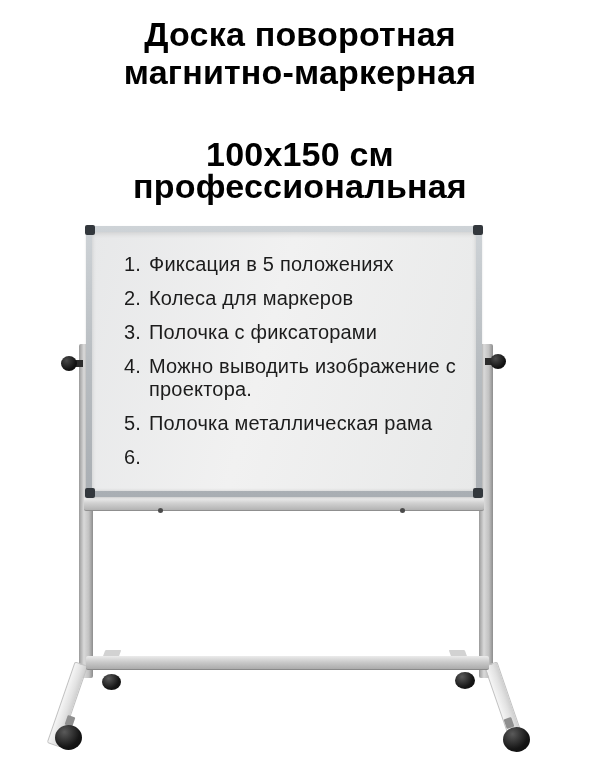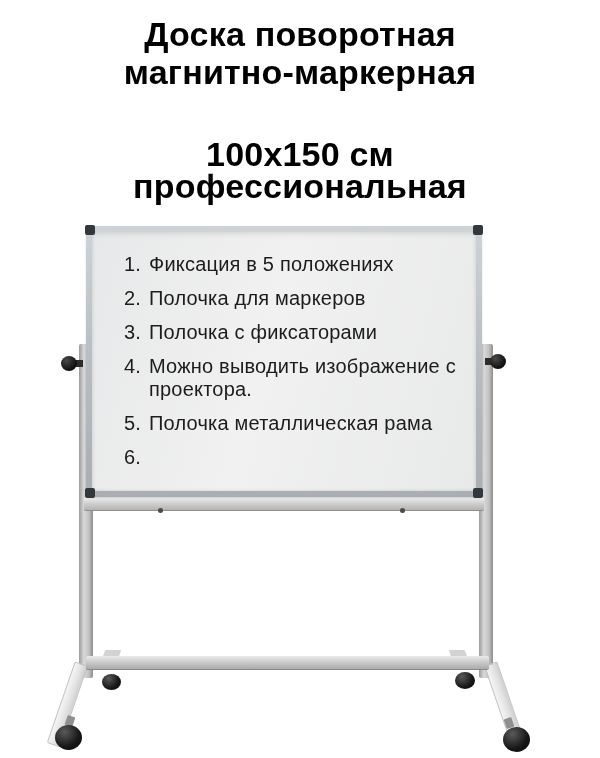--- a/index.html
+++ b/index.html
@@ -137,21 +137,21 @@
 
   <div class="board">
     <div class="board-surface">
       <div class="features">
         <div class="feat">
           <span class="num">1.</span>
           <span class="txt">Фиксация в 5 положениях</span>
         </div>
         <div class="feat">
           <span class="num">2.</span>
-          <span class="txt">Полочка для маркеров</span>
+          <span class="txt">Колеса для маркеров</span>
         </div>
         <div class="feat">
           <span class="num">3.</span>
           <span class="txt">Полочка с фиксаторами</span>
         </div>
         <div class="feat">
           <span class="num">4.</span>
           <span class="txt">Можно выводить изображение с проектора.</span>
         </div>
         <div class="feat">

